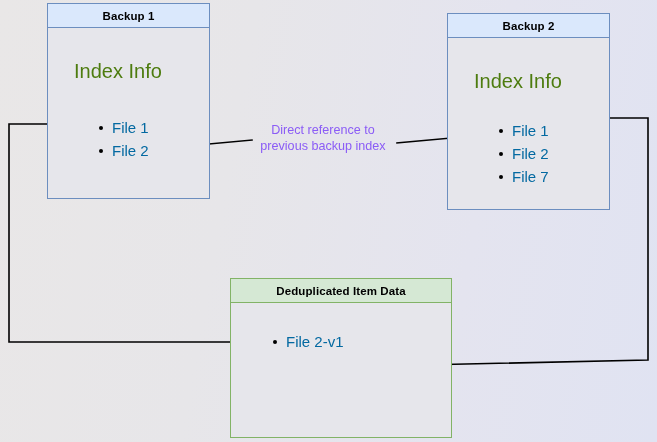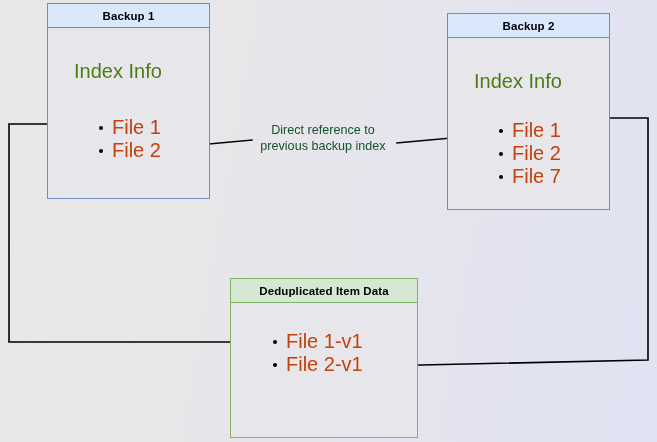--- a/index.html
+++ b/index.html
@@ -57,41 +57,41 @@
     white-space: nowrap;
   }
   .file-list {
     position: absolute;
     margin: 0;
     padding: 0;
     list-style: none;
   }
   .file-list li {
     position: relative;
-    font-size: 20px;
+    font-size: 15px;
     line-height: 23px;
-    color: #c2410c;
+    color: #0369a1;
     padding-left: 14px;
     white-space: nowrap;
   }
   .file-list li::before {
     content: "";
     position: absolute;
     left: 1px;
     top: 10px;
     width: 4.4px;
     height: 4.4px;
     border-radius: 50%;
     background: #000;
   }
   .edge-label {
     position: absolute;
     font-size: 12.6px;
     line-height: 16px;
-    color: #14532d;
+    color: #8b5cf6;
     text-align: center;
     white-space: pre-line;
   }
   svg.edges {
     position: absolute;
     left: 0;
     top: 0;
     width: 657px;
     height: 442px;
     overflow: visible;
@@ -149,25 +149,24 @@
     <div class="box-body" style="height:171px;">
       <div class="index-title" style="left:26px; top:32px;">Index Info</div>
       <ul class="file-list" style="left:50px; top:81px;">
         <li>File 1</li>
         <li>File 2</li>
         <li>File 7</li>
       </ul>
     </div>
   </div>
 
-  <div class="box green" style="left:230px; top:278px; width:188px; height:160px;">
+  <div class="box green" style="left:230px; top:278px; width:222px; height:160px;">
     <div class="box-header">Deduplicated Item Data</div>
     <div class="box-body" style="height:134px;">
       <ul class="file-list" style="left:41px; top:27px;">
-        <li>File 1-v1</li>
         <li>File 2-v1</li>
       </ul>
     </div>
   </div>
 
   <div class="edge-label" style="left:245px; top:122px; width:156px;">Direct reference to
 previous backup index</div>
 
 </div>
 

